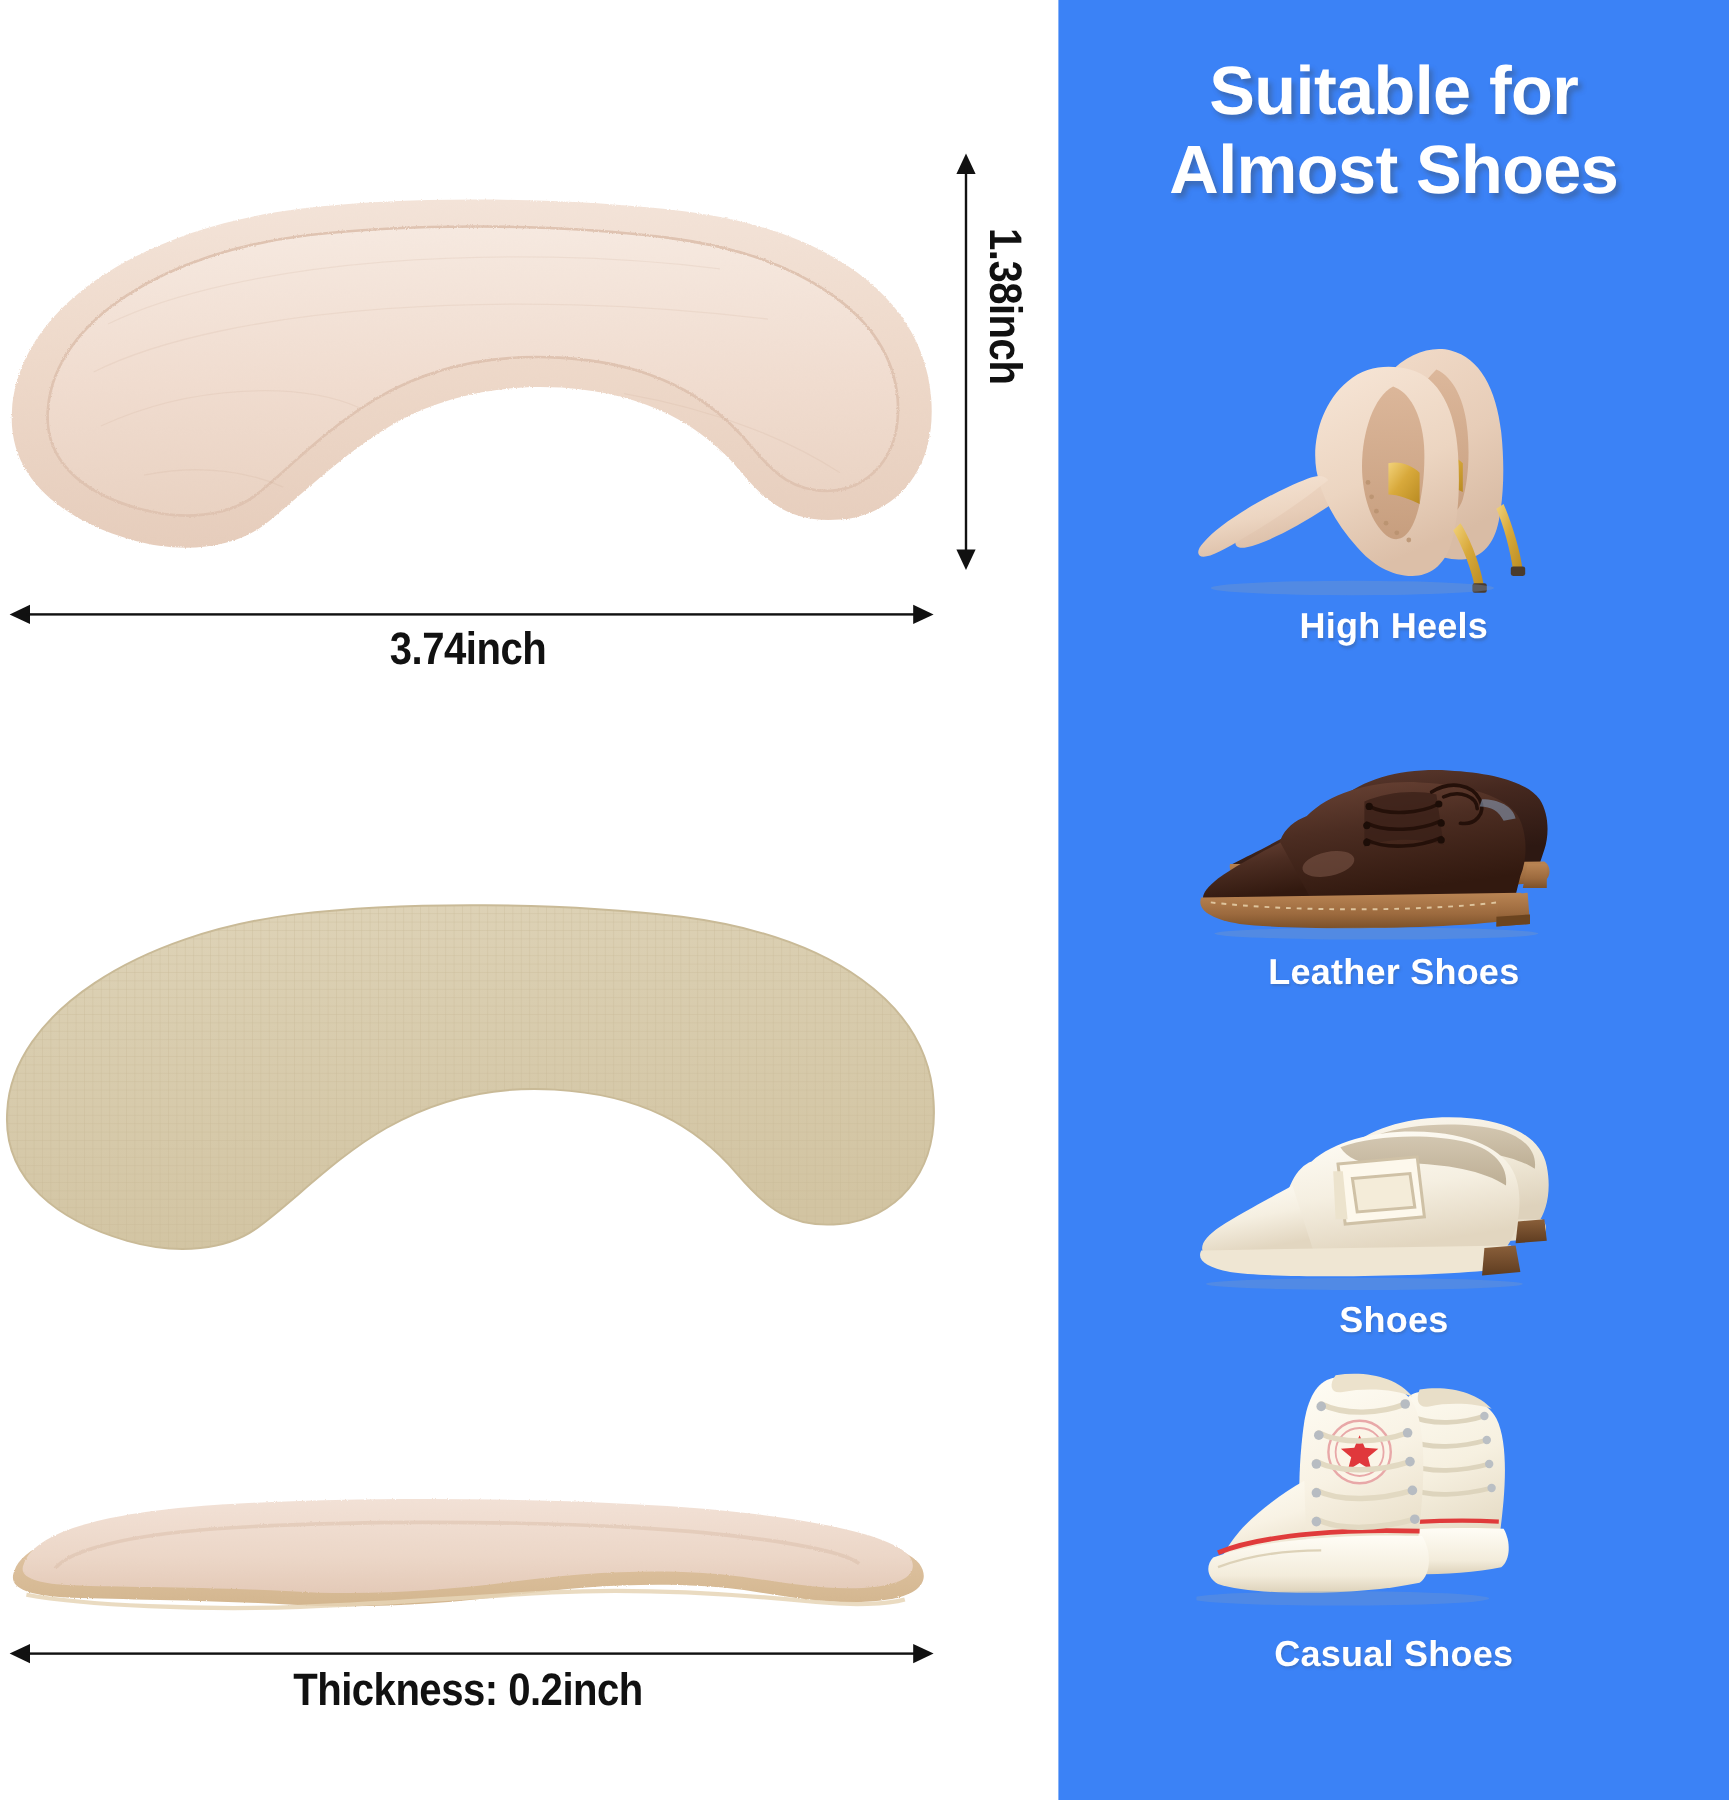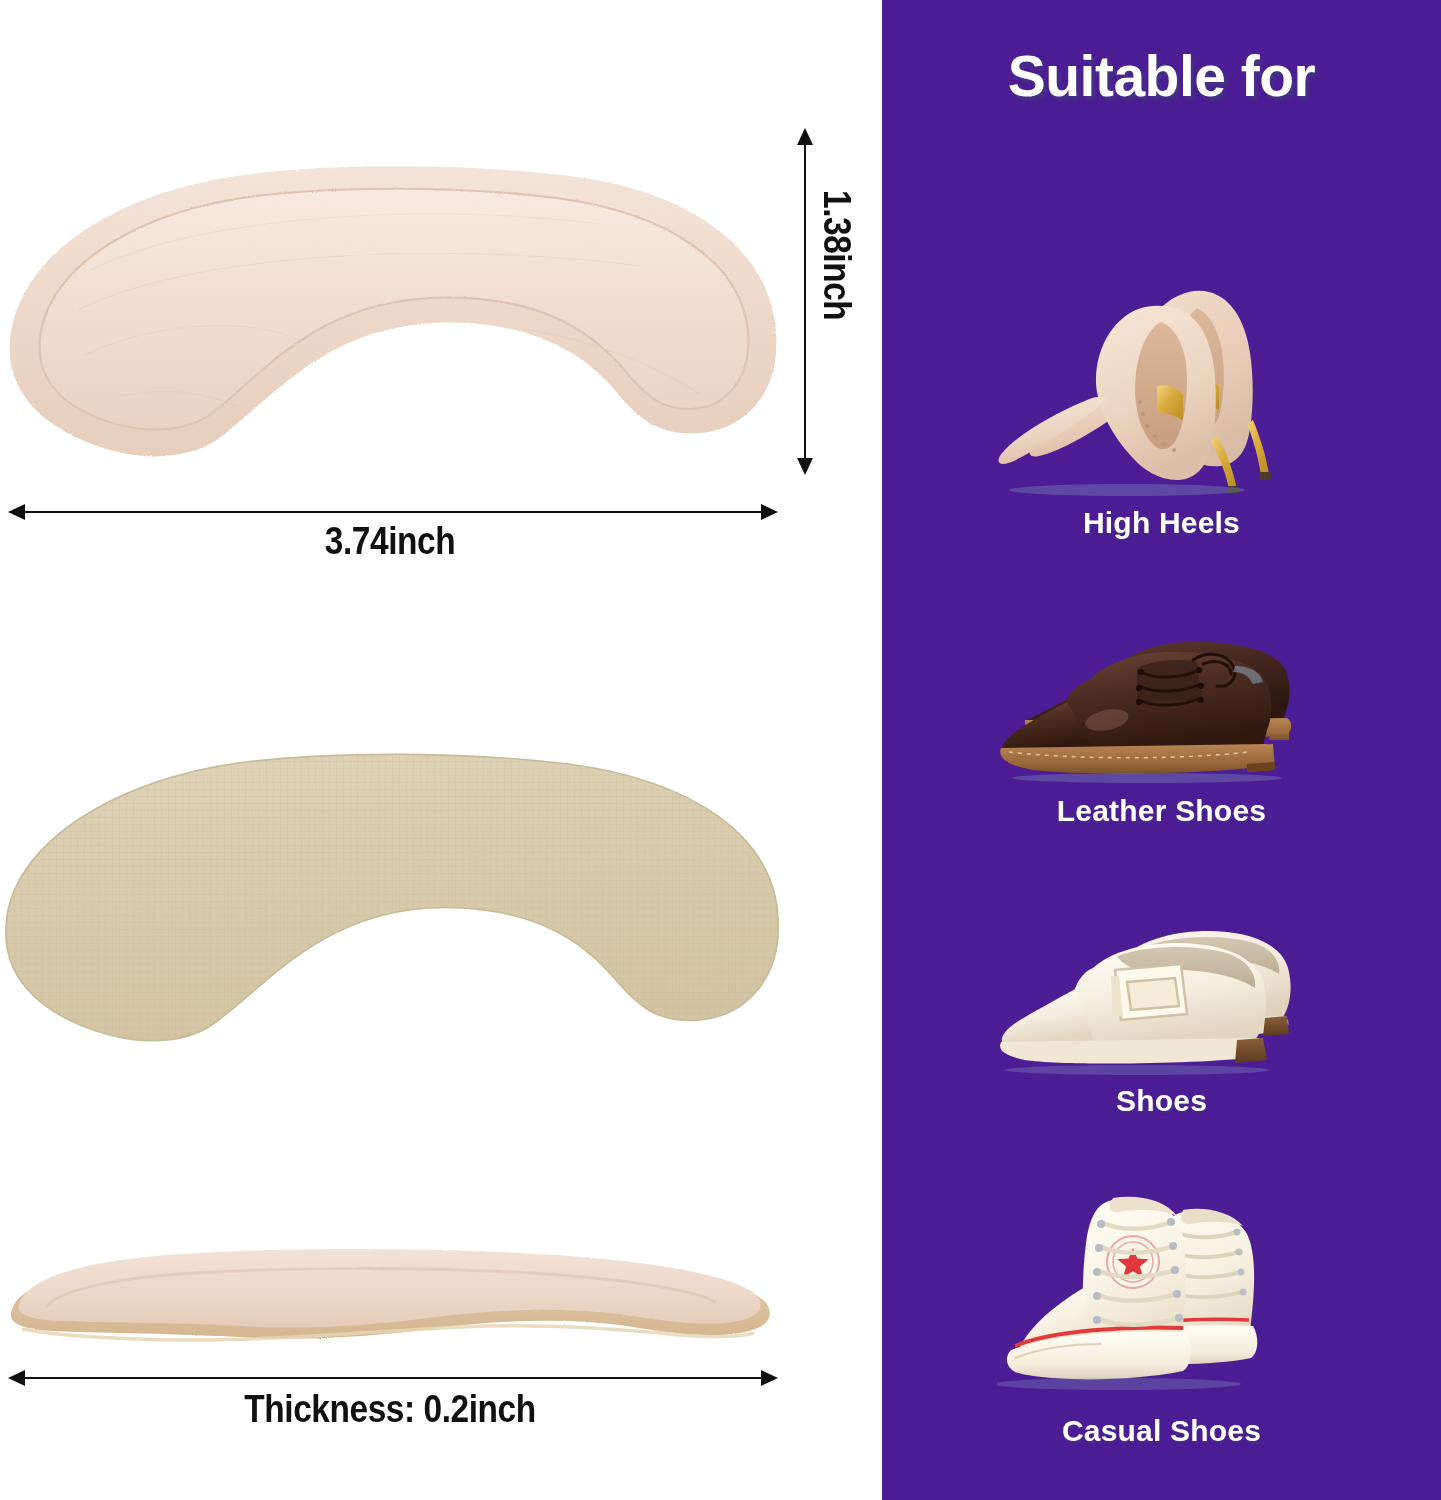--- a/index.html
+++ b/index.html
@@ -87,21 +87,21 @@
   .product-svg {
     position: absolute;
     display: block;
   }
 
   
   #right-panel {
     position: absolute;
     left: 882px; top: 0;
     width: 559px; height: 1500px;
-    background: #4c1d95;
+    background: #3b82f6;
   }
   #headline {
     position: absolute;
     left: 0; top: 44px;
     width: 559px;
     text-align: center;
     padding: 0 14px;
     box-sizing: border-box;
   }
   #headline .hl-line {
@@ -321,20 +321,21 @@
       <div class="arrow-head arrow-right" style="left:761px; top:1370px;"></div>
       <div class="dim-label" style="left:0px; top:1388px; width:780px; text-align:center;">Thickness: 0.2inch</div>
     </div>
 
   </div>
 
   <div id="right-panel">
 
     <div id="headline">
       <div class="hl-line">Suitable for</div>
+      <div class="hl-line">Almost Shoes</div>
     </div>
 
     <div class="shoe-block" style="top:268px;">
       <div class="shoe-img-wrap">
         <svg width="330" height="232" viewBox="0 0 330 232">
           <defs>
             <linearGradient id="hh1" x1="0" y1="0" x2="0.4" y2="1">
               <stop offset="0%" stop-color="#f2dcca"></stop>
               <stop offset="60%" stop-color="#e7cdb8"></stop>
               <stop offset="100%" stop-color="#d9bca5"></stop>
@@ -571,21 +572,21 @@
                      C 208 166, 66 168, 28 162 C 8 158, 0 152, 4 144 Z" fill="#efe6d3"></path>
 
             <path d="M 240 142 L 266 140 L 270 162 L 238 165 Z" fill="url(#flHeel)"></path>
           </g>
           <ellipse cx="140" cy="172" rx="132" ry="5" fill="#7e9cc0" opacity="0.32"></ellipse>
         </svg>
       </div>
       <div class="shoe-caption">Shoes</div>
     </div>
 
-    <div class="shoe-block" style="top:1178px;">
+    <div class="shoe-block" style="top:1126px;">
       <div class="shoe-img-wrap">
         <svg width="330" height="230" viewBox="0 0 330 230">
           <defs>
             <linearGradient id="cv1" x1="0" y1="0" x2="0.3" y2="1">
               <stop offset="0%" stop-color="#fdfaf0"></stop>
               <stop offset="55%" stop-color="#f6f0e0"></stop>
               <stop offset="100%" stop-color="#e6dcc6"></stop>
             </linearGradient>
             <linearGradient id="cv2" x1="0" y1="0" x2="0.3" y2="1">
               <stop offset="0%" stop-color="#fffdf5"></stop>

